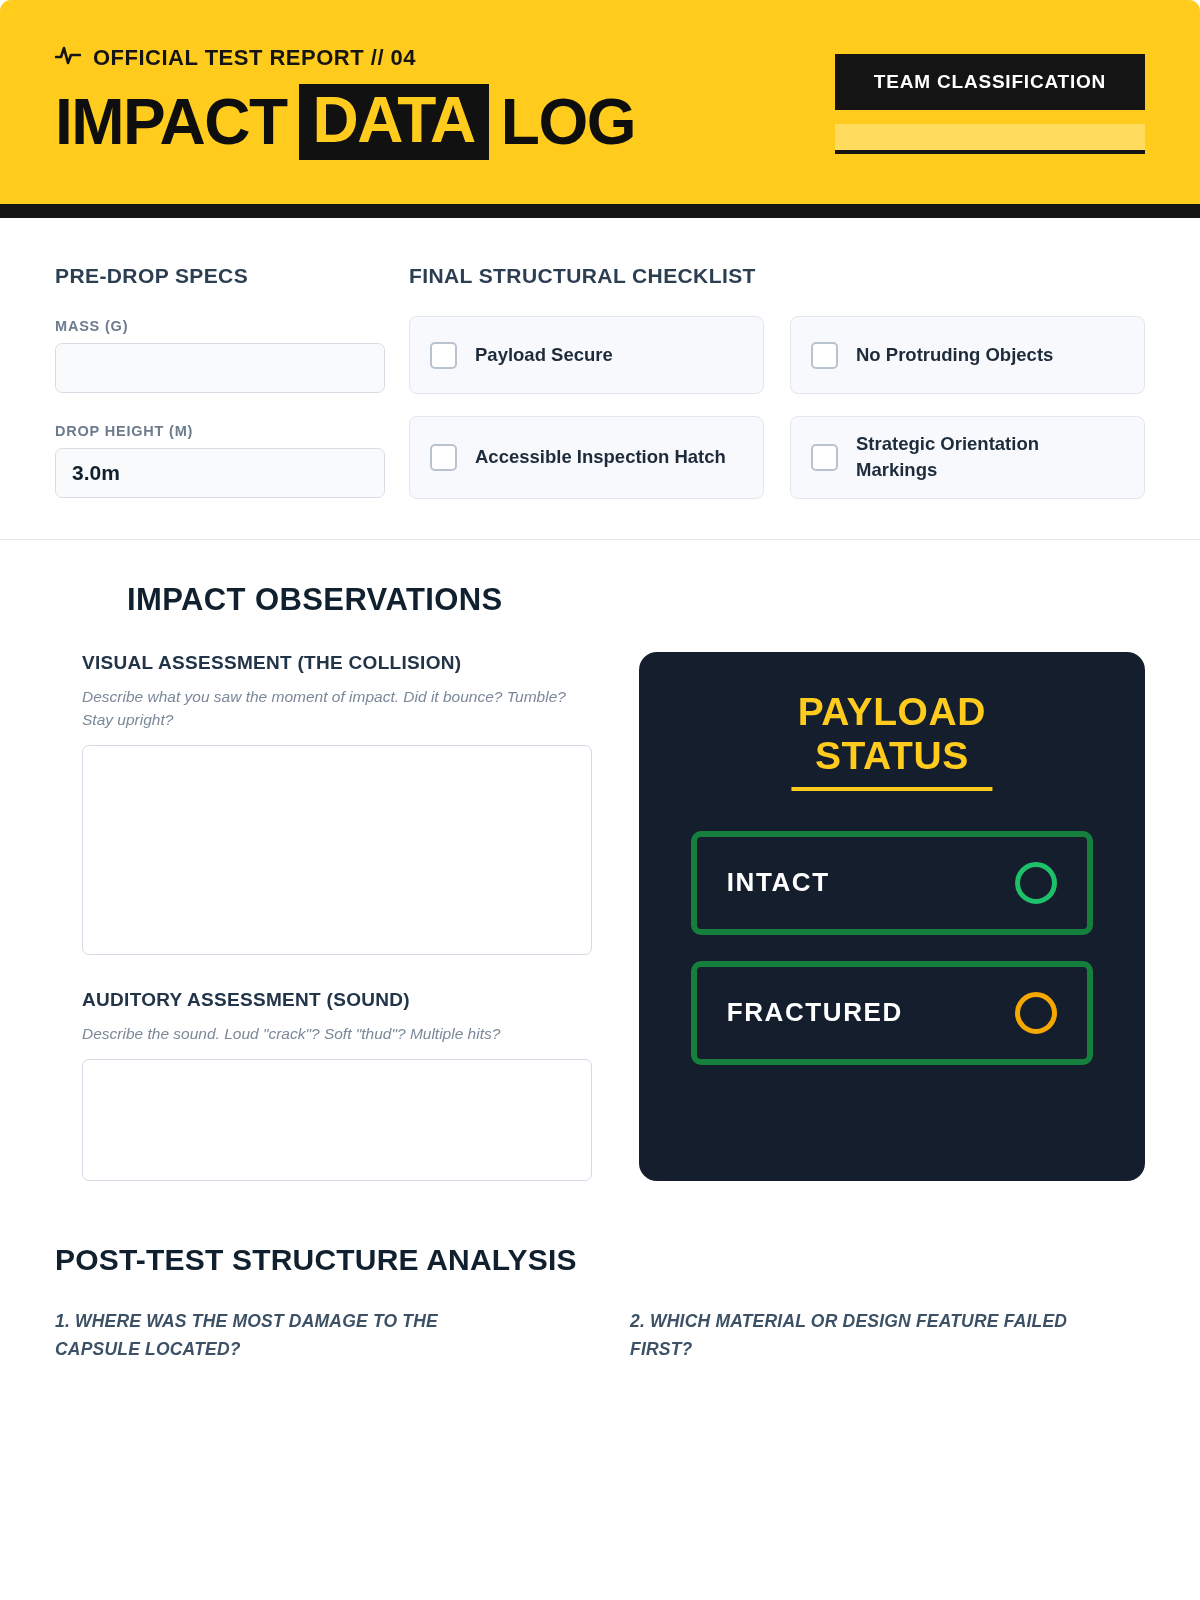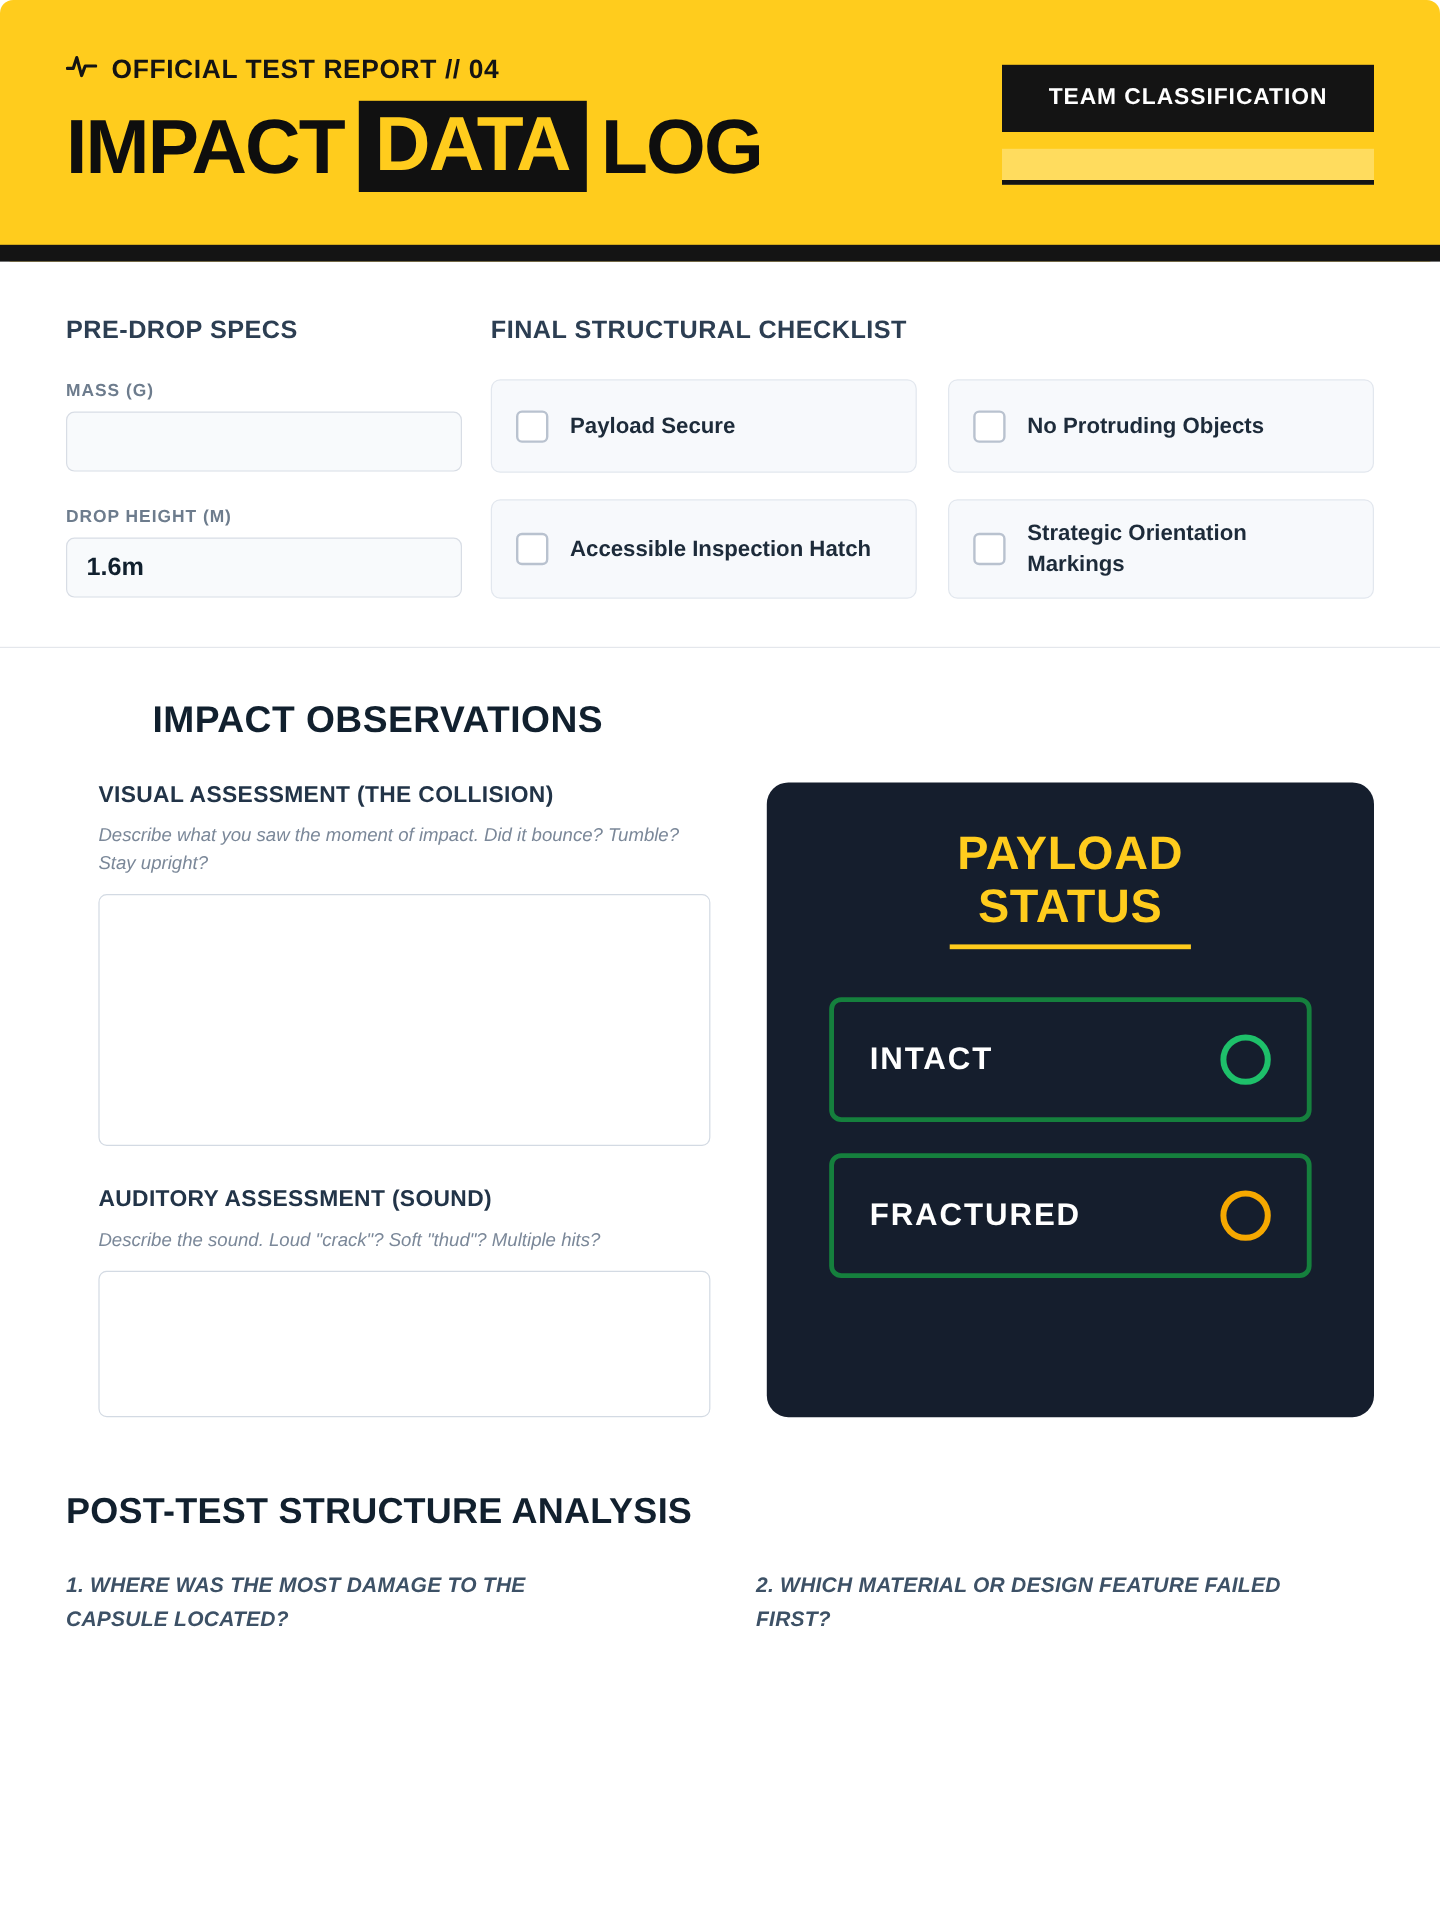--- a/index.html
+++ b/index.html
@@ -213,21 +213,21 @@
     color: #FFCC1D;
     padding-bottom: 9px;
     border-bottom: 4px solid #FFCC1D;
     display: inline-block;
     margin-left: 50%;
     transform: translateX(-50%);
   }
   .status-options { margin-top: 40px; }
   .status-opt {
     height: 104px;
-    border: 4px solid #15803d;
+    border: 6px solid #15803d;
     border-radius: 10px;
     display: flex;
     align-items: center;
     justify-content: space-between;
     padding: 0 30px;
     margin-bottom: 26px;
   }
   .status-opt:last-child { margin-bottom: 0; }
   .status-opt-label {
     font-size: 26px;
@@ -299,21 +299,21 @@
 
 <div class="specs-band">
 
   <div class="specs-col">
     <div class="section-label">PRE-DROP SPECS</div>
 
     <div class="field-label">MASS (G)</div>
     <div class="field-box empty"></div>
 
     <div class="field-label">DROP HEIGHT (M)</div>
-    <div class="field-box">1.6m</div>
+    <div class="field-box">3.0m</div>
   </div>
 
   <div class="checklist-col">
     <div class="section-label">FINAL STRUCTURAL CHECKLIST</div>
     <div class="check-grid">
 
       <div class="check-item">
         <div class="check-box"></div>
         <div class="check-text">Payload Secure</div>
       </div>

